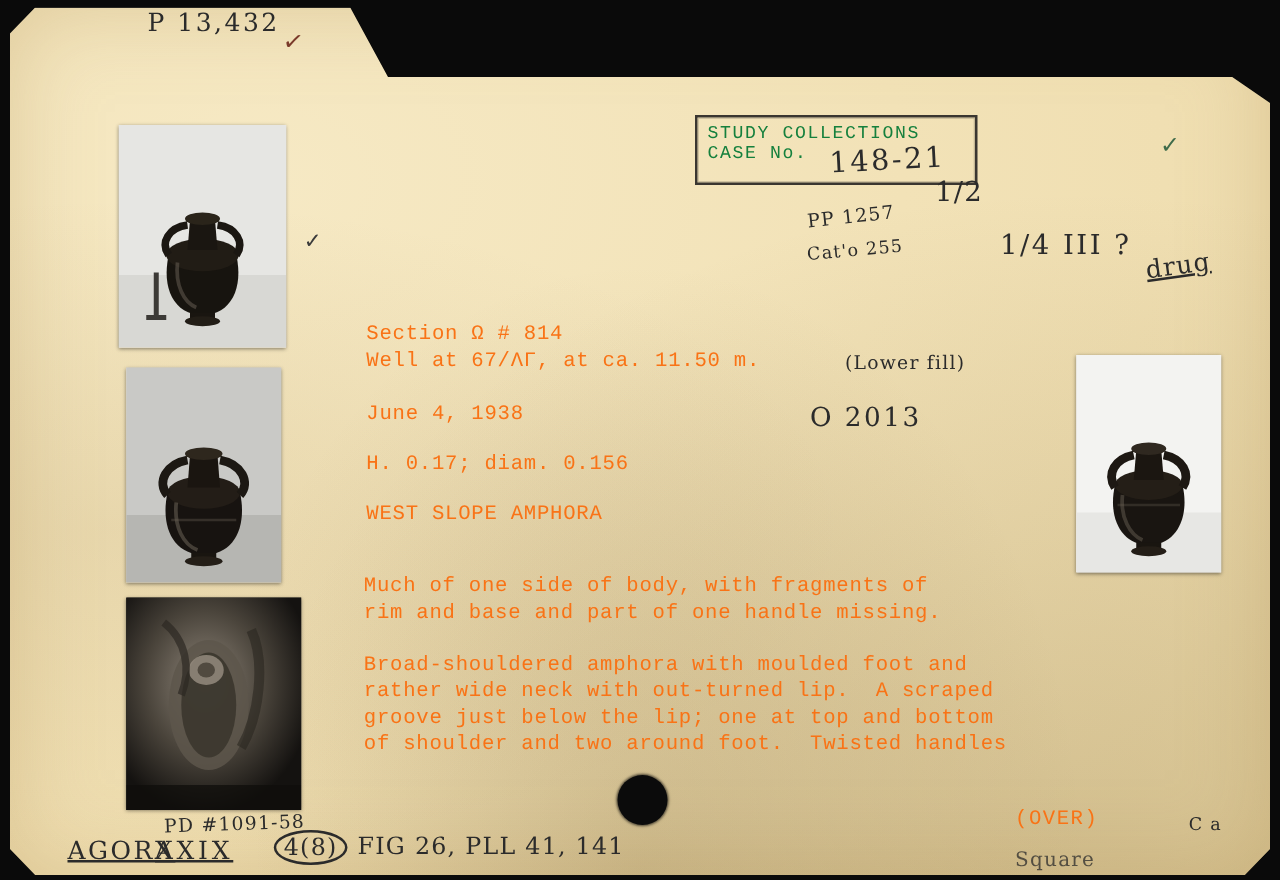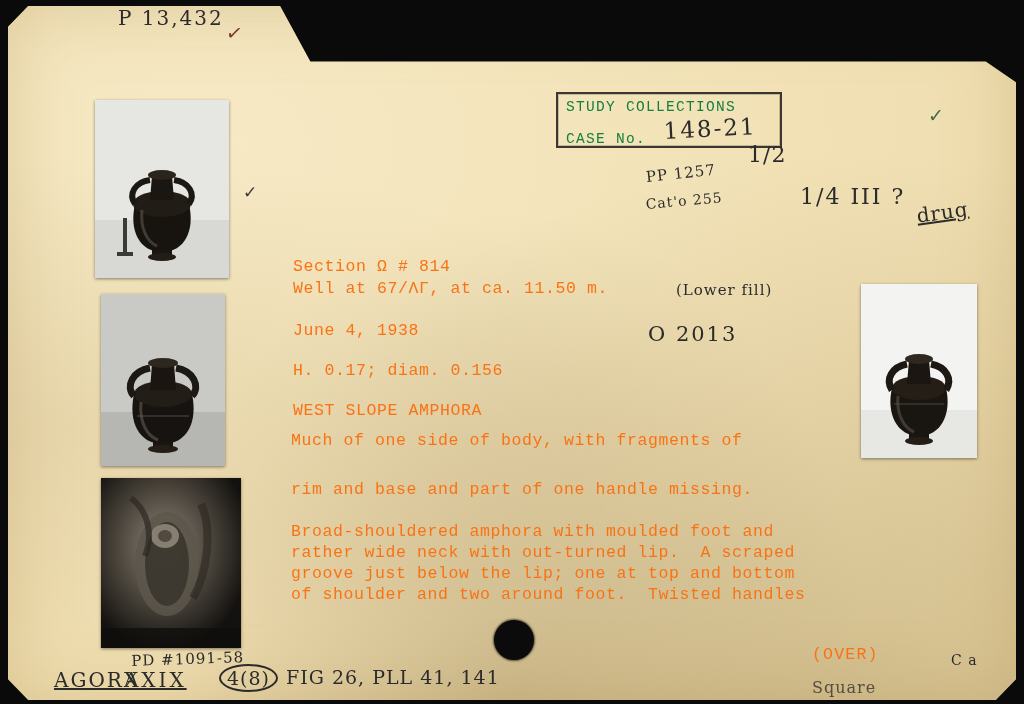--- a/index.html
+++ b/index.html
@@ -79,21 +79,21 @@
   }
   .stamp-line {
     position: absolute;
     left: 8px;
     font-family: "Liberation Mono", monospace;
     font-size: 14.5px;
     letter-spacing: 1.3px;
     color: #15803d;
   }
   .stamp-l1 { top: 5px; }
-  .stamp-l2 { top: 37px; }
+  .stamp-l2 { top: 21px; }
 
   
   .photo {
     position: absolute;
     background: #d9d9d6;
     box-shadow: 0 1px 3px rgba(0,0,0,0.45);
     overflow: hidden;
   }
   .vase-bg-dark {
     background: linear-gradient(180deg,#efefef 0%,#e2e2e0 55%,#d2d2cf 100%);
@@ -152,21 +152,21 @@
 
   <div class="typed" style="left:293px; top:256px;">Section Ω # 814</div>
   <div class="typed" style="left:293px; top:278px;">Well at 67/ΛΓ, at ca. 11.50 m.</div>
 
   <div class="typed" style="left:293px; top:320px;">June 4, 1938</div>
 
   <div class="typed" style="left:293px; top:360px;">H. 0.17; diam. 0.156</div>
 
   <div class="typed" style="left:293px; top:400px;">WEST SLOPE AMPHORA</div>
 
-  <div class="typed" style="left:291px; top:430px;">Much of one side of body, with fragments of</div>
+  <div class="typed" style="left:291px; top:458px;">Much of one side of body, with fragments of</div>
   <div class="typed" style="left:291px; top:479px;">rim and base and part of one handle missing.</div>
 
   <div class="typed" style="left:291px; top:521px;">Broad-shouldered amphora with moulded foot and</div>
   <div class="typed" style="left:291px; top:542px;">rather wide neck with out-turned lip.  A scraped</div>
   <div class="typed" style="left:291px; top:584px;">of shoulder and two around foot.  Twisted handles</div>
   <div class="typed" style="left:291px; top:563px;">groove just below the lip; one at top and bottom</div>
 
   <div class="typed" style="left:812px; top:644px; letter-spacing:1.2px;">(OVER)</div>
 
   <div class="photo vase-bg-dark" style="left:95px; top:100px; width:134px; height:178px;">

